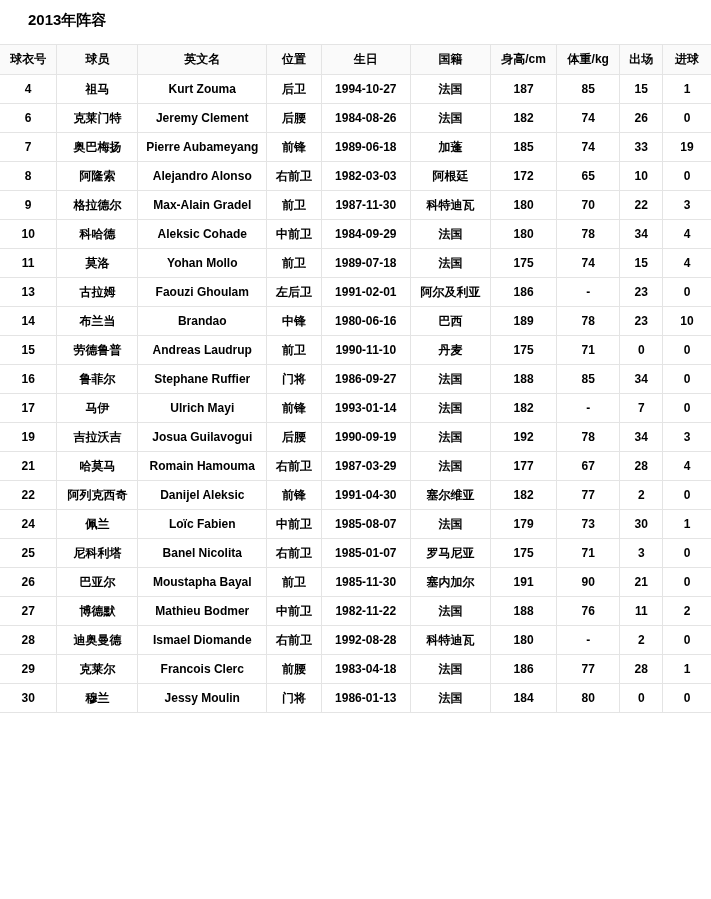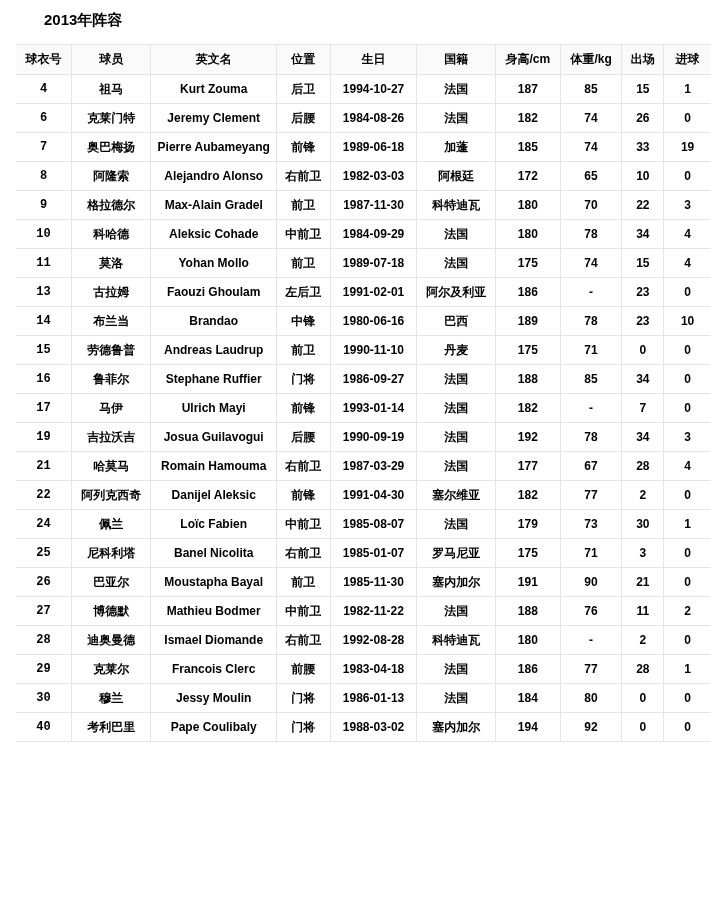--- a/index.html
+++ b/index.html
@@ -7,21 +7,20 @@
     margin: 0;
     padding: 0;
     background: #ffffff;
     font-family: "Liberation Sans", "DejaVu Sans", sans-serif;
     color: #000000;
   }
   .page {
     width: 711px;
     min-height: 899px;
     background: #ffffff;
-    padding-left: 16px;
   }
   .page-title {
     font-size: 15px;
     font-weight: bold;
     color: #000000;
     padding: 10px 0 0 28px;
     line-height: 20px;
   }
   table.squad {
     width: 100%;
@@ -43,21 +42,21 @@
   }
   table.squad th {
     height: 30px;
     background: #fafafa;
   }
   table.squad td {
     height: 29px;
     background: #ffffff;
   }
   table.squad th:first-child,
-  table.squad td:first-child { border-left: none; font-family: Liberation Mono, monospace; }
+  table.squad td:first-child { border-left: none; }
   table.squad th:last-child,
   table.squad td:last-child { border-right: none; }
 </style>
 </head>
 <body>
 
 <div class="page">
   <div class="page-title">2013年阵容</div>
 
   <table class="squad">
@@ -345,27 +344,15 @@
           <td>穆兰</td>
           <td>Jessy Moulin</td>
           <td>门将</td>
           <td>1986-01-13</td>
           <td>法国</td>
           <td>184</td>
           <td>80</td>
           <td>0</td>
           <td>0</td>
         </tr>
-        <tr>
-          <td>40</td>
-          <td>考利巴里</td>
-          <td>Pape Coulibaly</td>
-          <td>门将</td>
-          <td>1988-03-02</td>
-          <td>塞内加尔</td>
-          <td>194</td>
-          <td>92</td>
-          <td>0</td>
-          <td>0</td>
-        </tr>
       </tbody>
   </table>
 </div>
 
 </body></html>

